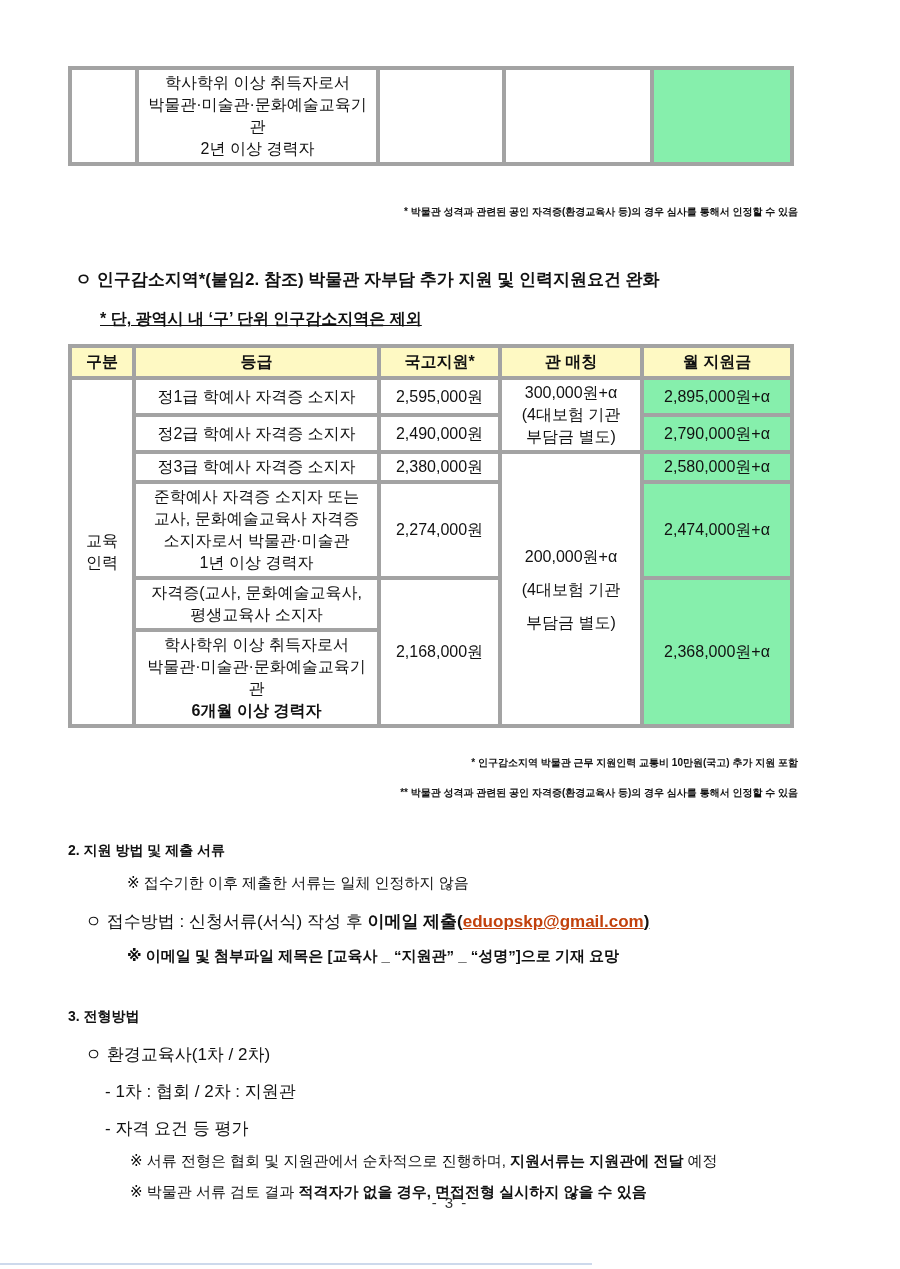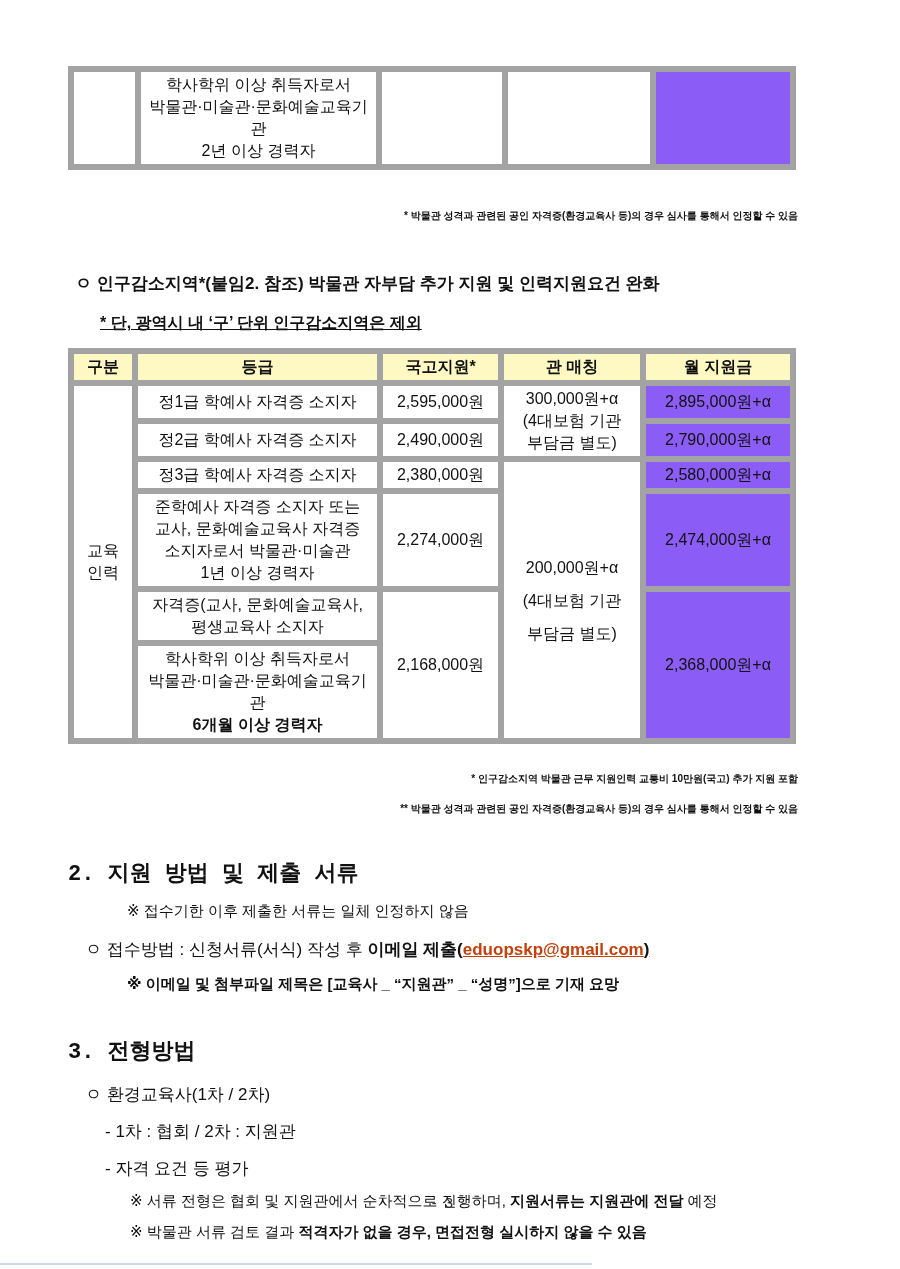--- a/index.html
+++ b/index.html
@@ -12,34 +12,34 @@
     font-family: "Liberation Sans", "DejaVu Sans", sans-serif;
     color: #111111;
     padding: 66px 110px 0 68px;
     overflow: hidden;
   }
   .content { width: 730px; }
 
   
   table { border-collapse: collapse; table-layout: fixed; width: 722px; }
   td, th {
-    border: 6px solid #a3a3a3;
+    border: 4px solid #a3a3a3;
     font-size: 16px;
     line-height: 22px;
     text-align: center;
     vertical-align: middle;
     white-space: pre-line;
     padding: 2px 4px;
     font-weight: normal;
   }
   .frag-table { border: 3px solid #000; border-top: 1px solid #444; }
   .frag-table td { height: 68px; }
   .main-table { border: 3px solid #000; margin-top: 14px; }
   .main-table thead th { background: #fef9c3; font-weight: bold; height: 32px; }
-  .purple { background: #8b5cf6; }
+  .purple { background: #86efac; }
   .r1 td { height: 34px; }
   .r2 td { height: 34px; }
   .r3 td { height: 25px; }
   .r4 td { height: 89px; }
   .r5 td { height: 52px; }
   .r6 td { height: 65px; }
   .matching-bottom { line-height: 33px; }
   .bold { font-weight: bold; }
 
   
@@ -59,23 +59,22 @@
     font-weight: bold;
   }
   .sec1-subnote {
     margin-top: 18px;
     margin-left: 32px;
     font-size: 16px;
     font-weight: bold;
     text-decoration: underline;
   }
   .sec-heading {
-    font-size: 22px;
-    font-weight: bold;
-    font-family: Liberation Mono, monospace;
+    font-size: 14px;
+    font-weight: bold;
   }
   .sec2-heading { margin-top: 34px; }
   .sec3-heading { margin-top: 42px; }
   .line { font-size: 17px; margin-left: 17px; margin-top: 17px; }
   .dash-line { font-size: 17px; margin-left: 37px; margin-top: 14px; }
   .ref-note { font-size: 15px; margin-left: 59px; margin-top: 14px; }
   .ref-note3 { font-size: 15px; margin-left: 62px; margin-top: 12px; }
   .u-bold { font-weight: bold; text-decoration: underline; }
   .email-link { color: #c2410c; text-decoration: underline; cursor: pointer; }
   .after-email { font-weight: bold; text-decoration: underline; }

